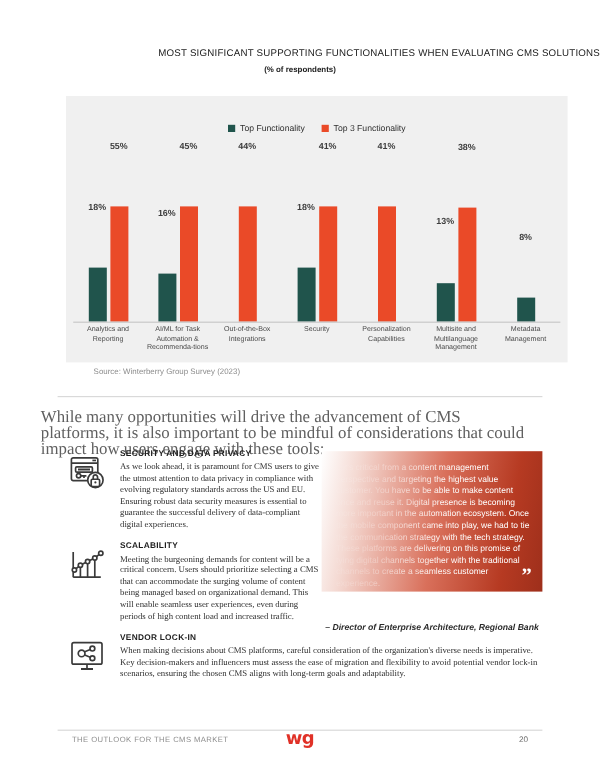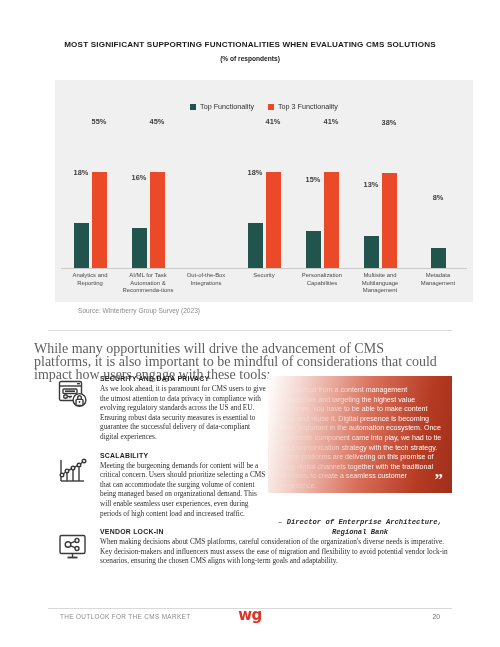--- a/index.html
+++ b/index.html
@@ -9,22 +9,22 @@
     font-family:"Liberation Sans", sans-serif;
     color:#333;
     overflow:hidden;
     position:relative;
   }
   .page{position:absolute;inset:0;}
 
   
   .chart-title{
     position:absolute;left:0;right:0;top:40px;
-    text-align:center;
-    font-size:8.1px;font-weight:bold;letter-spacing:.18px;
+    text-align:right;
+    font-size:8.1px;font-weight:normal;letter-spacing:.18px;
     color:#1a1a1a;
   }
   .chart-subtitle{
     position:absolute;left:0;right:0;top:55px;
     text-align:center;
     font-size:6.6px;font-weight:bold;color:#1a1a1a;
   }
   .chart-panel{
     position:absolute;left:55px;top:80px;width:390px;height:222px;
     background:#f0f0f0;
@@ -112,21 +112,21 @@
     mask-image:linear-gradient(95deg, rgba(0,0,0,0.06) 0%, rgba(0,0,0,0.30) 22%, rgba(0,0,0,0.92) 52%, #000 70%);
   }
   .quote-mark{
     position:absolute;right:9px;bottom:5px;
     font-family:"Liberation Serif", serif;
     font-size:17px;font-weight:bold;color:#ffffff;line-height:1;
   }
   .attrib{
     position:absolute;left:268px;top:518px;width:184px;
     text-align:center;font-style:italic;font-weight:bold;
-    font-size:7.2px;line-height:9.5px;color:#2b2b2b;font-family:Liberation Mono, monospace;
+    font-size:7.2px;line-height:9.5px;color:#2b2b2b;
   }
 
   
   .footer-left{
     position:absolute;left:60px;top:613px;
     font-size:6.4px;letter-spacing:.35px;color:#8d8d8d;
   }
   .footer-page{
     position:absolute;right:60px;top:613px;
     font-size:6.8px;color:#6e6e6e;
@@ -174,36 +174,36 @@
           <div class="bar-wrap">
             <div class="bar-label">16%</div>
             <div class="bar" style="background: rgb(32, 84, 76); height: 40px;"></div>
           </div>
           <div class="bar-wrap">
             <div class="bar-label">45%</div>
             <div class="bar" style="background: rgb(234, 74, 40); height: 112.5px;"></div>
           </div>
         </div>
         <div class="group">
+          <div class="bar-wrap">
+            <div class="bar-label">44%</div>
+            <div class="bar" style="background: rgb(234, 74, 40); height: 110px;"></div>
+          </div>
         </div>
         <div class="group">
           <div class="bar-wrap">
             <div class="bar-label">18%</div>
             <div class="bar" style="background: rgb(32, 84, 76); height: 45px;"></div>
           </div>
           <div class="bar-wrap">
             <div class="bar-label">41%</div>
             <div class="bar" style="background: rgb(234, 74, 40); height: 102.5px;"></div>
           </div>
         </div>
         <div class="group">
-          <div class="bar-wrap">
-            <div class="bar-label">15%</div>
-            <div class="bar" style="background: rgb(32, 84, 76); height: 37.5px;"></div>
-          </div>
           <div class="bar-wrap">
             <div class="bar-label">41%</div>
             <div class="bar" style="background: rgb(234, 74, 40); height: 102.5px;"></div>
           </div>
         </div>
         <div class="group">
           <div class="bar-wrap">
             <div class="bar-label">13%</div>
             <div class="bar" style="background: rgb(32, 84, 76); height: 32.5px;"></div>
           </div>

